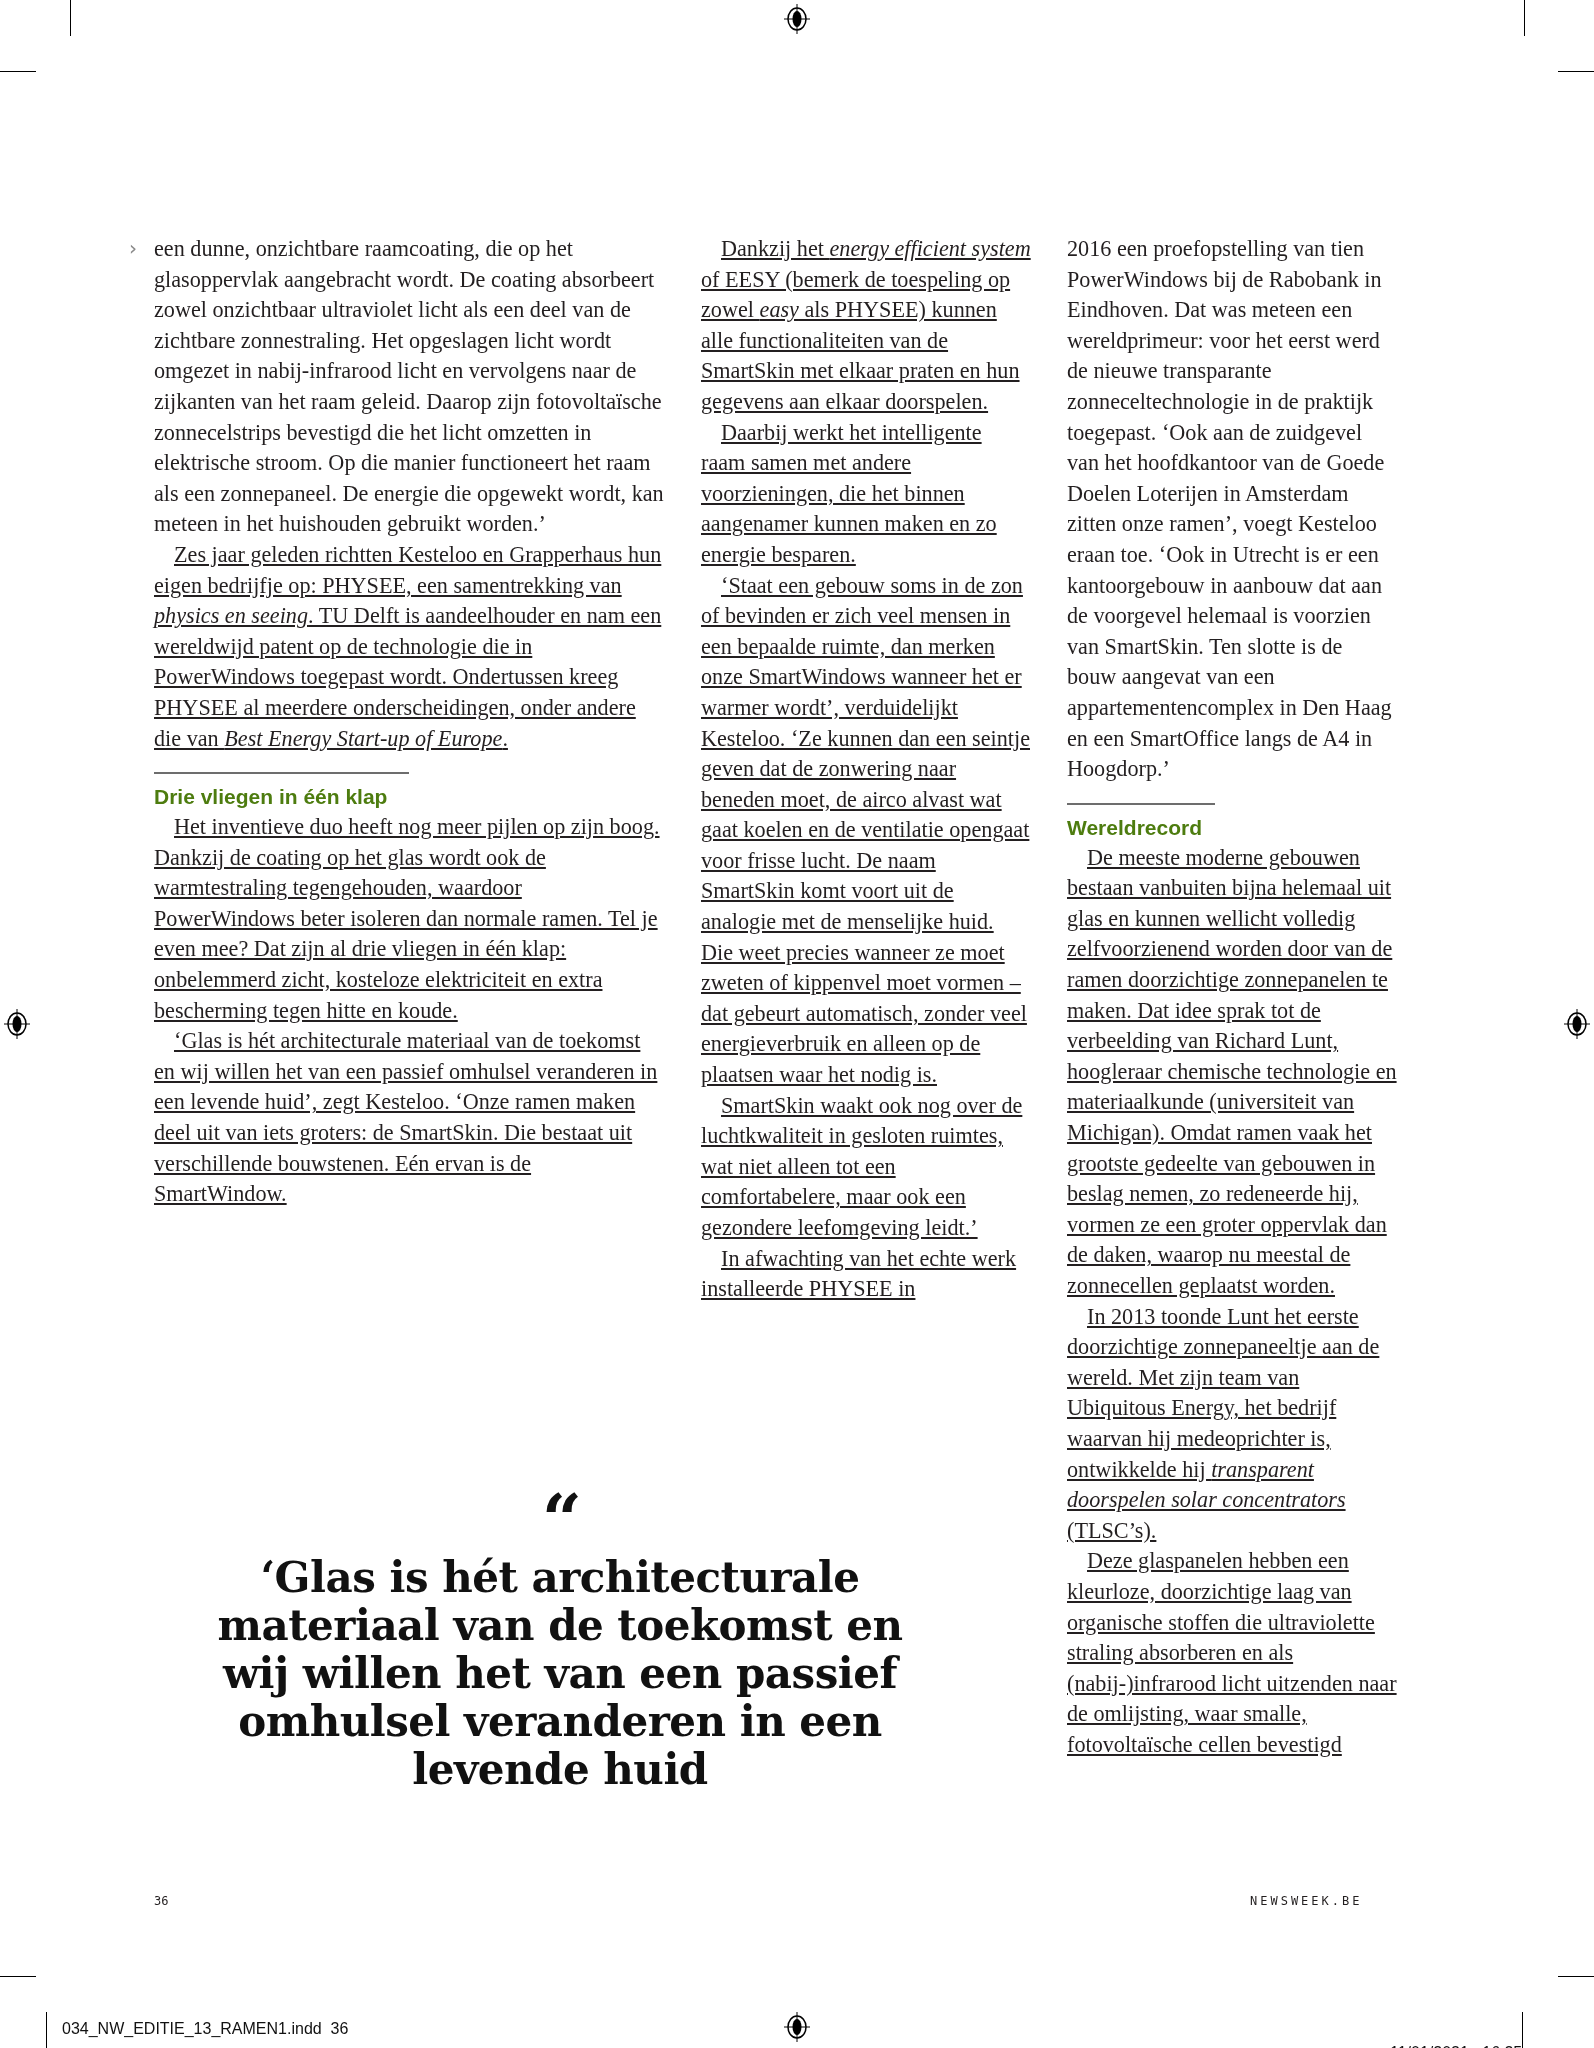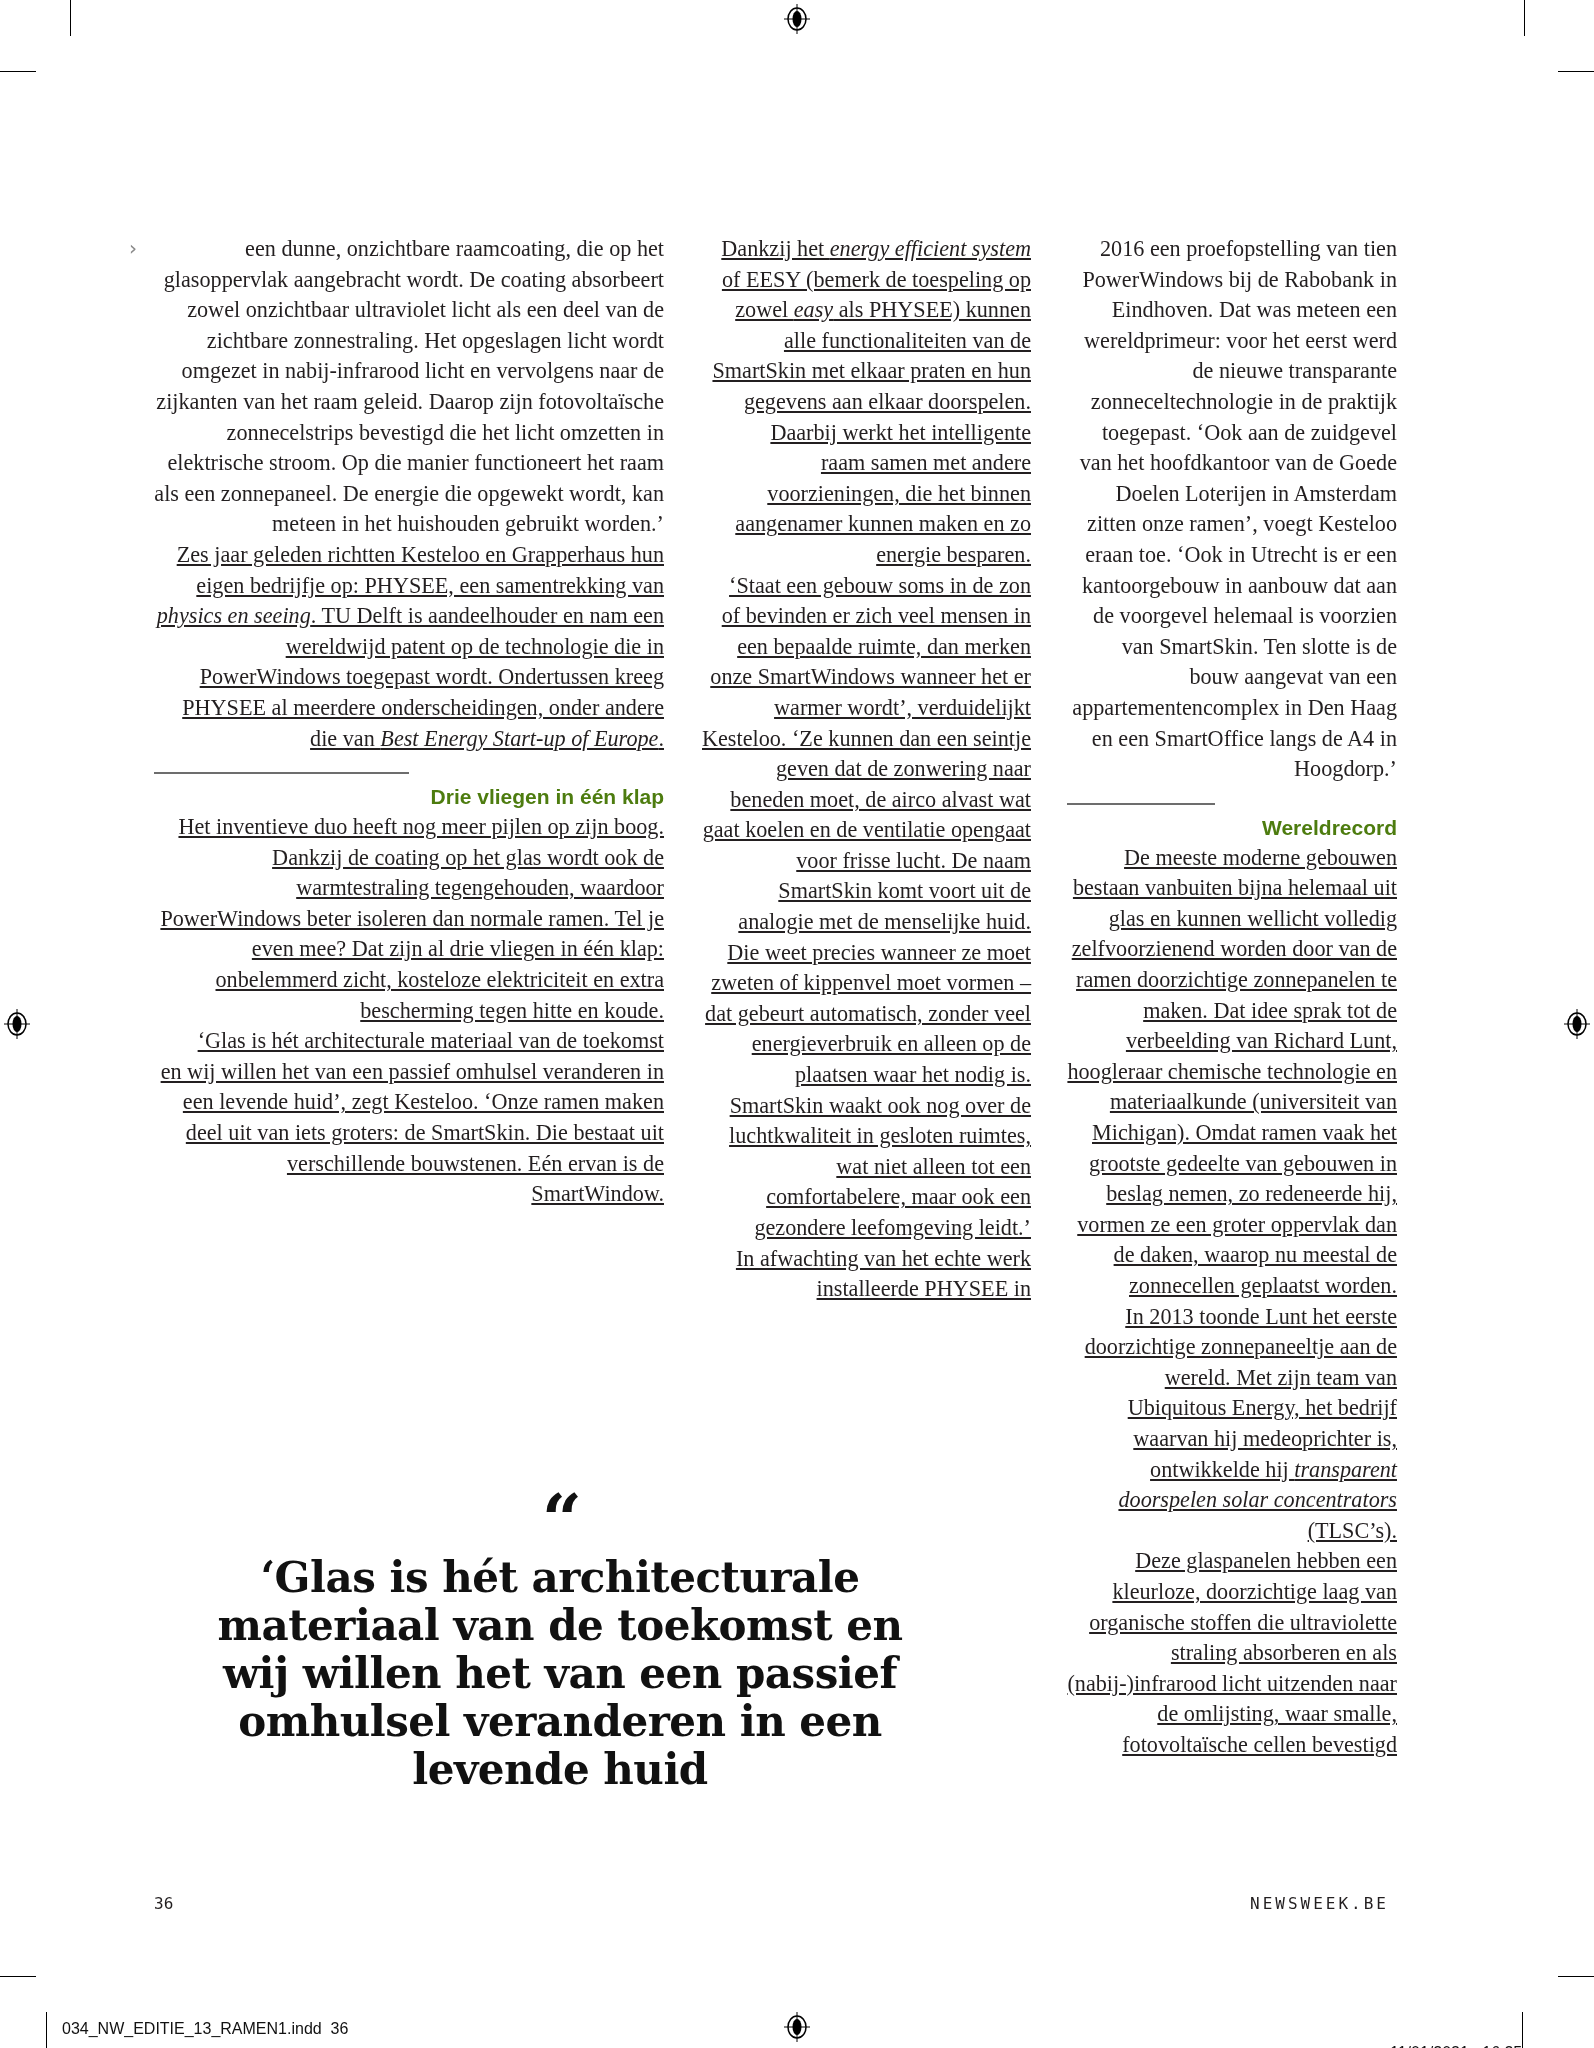--- a/index.html
+++ b/index.html
@@ -1,38 +1,38 @@
 <!DOCTYPE html>
 <html><head>
   <meta charset="utf-8">
   <style>
     html, body { margin:0; padding:0; background:#ffffff; }
     body { width:1594px; height:2048px; position:relative; overflow:hidden; color:#231f20; }
 
     .crop { position:absolute; background:#000; }
     .reg { position:absolute; width:26px; height:30px; }
 
-    .col { position:absolute; top:234px; font-family:"Liberation Serif", "DejaVu Serif", serif; font-size:22.2px; line-height:30.6px; color:#231f20;text-align:right; }
+    .col { position:absolute; top:234px; font-family:"Liberation Serif", "DejaVu Serif", serif; font-size:22.2px; line-height:30.6px; color:#231f20; }
     .col p { margin:0; }
     .col p.ind { text-indent:20px;text-decoration:underline; }
     .col em { font-style:italic; }
     .col1 { left:154px; width:510px; }
     .col2 { left:701px; width:330px; }
     .col3 { left:1067px; width:330px; }
 
     .cont-arrow { position:absolute; left:129px; top:236px; font-family:"DejaVu Sans", sans-serif; font-size:20px; color:#8a8a8a; }
 
     .rule { height:2px; background:#6d6d6d; margin:18px 0 8px 0; }
     .subhead { font-family:"Liberation Sans", "DejaVu Sans", sans-serif; font-weight:bold; font-size:21px; line-height:30px; color:#4d7c0f; }
 
     .pullquote { position:absolute; left:200px; top:1490px; width:720px; text-align:center; font-family:"DejaVu Serif", "Liberation Serif", serif; font-weight:bold; color:#111; }
     .pq-mark { font-size:70px; line-height:60px; height:54px; overflow:hidden; letter-spacing:-4px; }
     .pq-text { font-size:42px; line-height:48px; letter-spacing:-0.5px; margin-top:10px; }
 
-    .folio { position:absolute; top:1894px; font-family:"DejaVu Sans Mono", "Liberation Mono", monospace; font-size:16px; color:#231f20; }
+    .folio { position:absolute; top:1894px; font-family:"DejaVu Sans Mono", "Liberation Mono", monospace; font-size:12px; color:#231f20; }
     .folio.left { left:154px; }
     .folio.right { left:1250px; letter-spacing:3px; }
 
     .slug { position:absolute; top:2020px; font-family:"Liberation Sans", sans-serif; font-size:16px; color:#111; }
     .slug.left { left:62px; }
     .slug.right { left:1390px; }
   </style>
 </head>
 <body>
 

